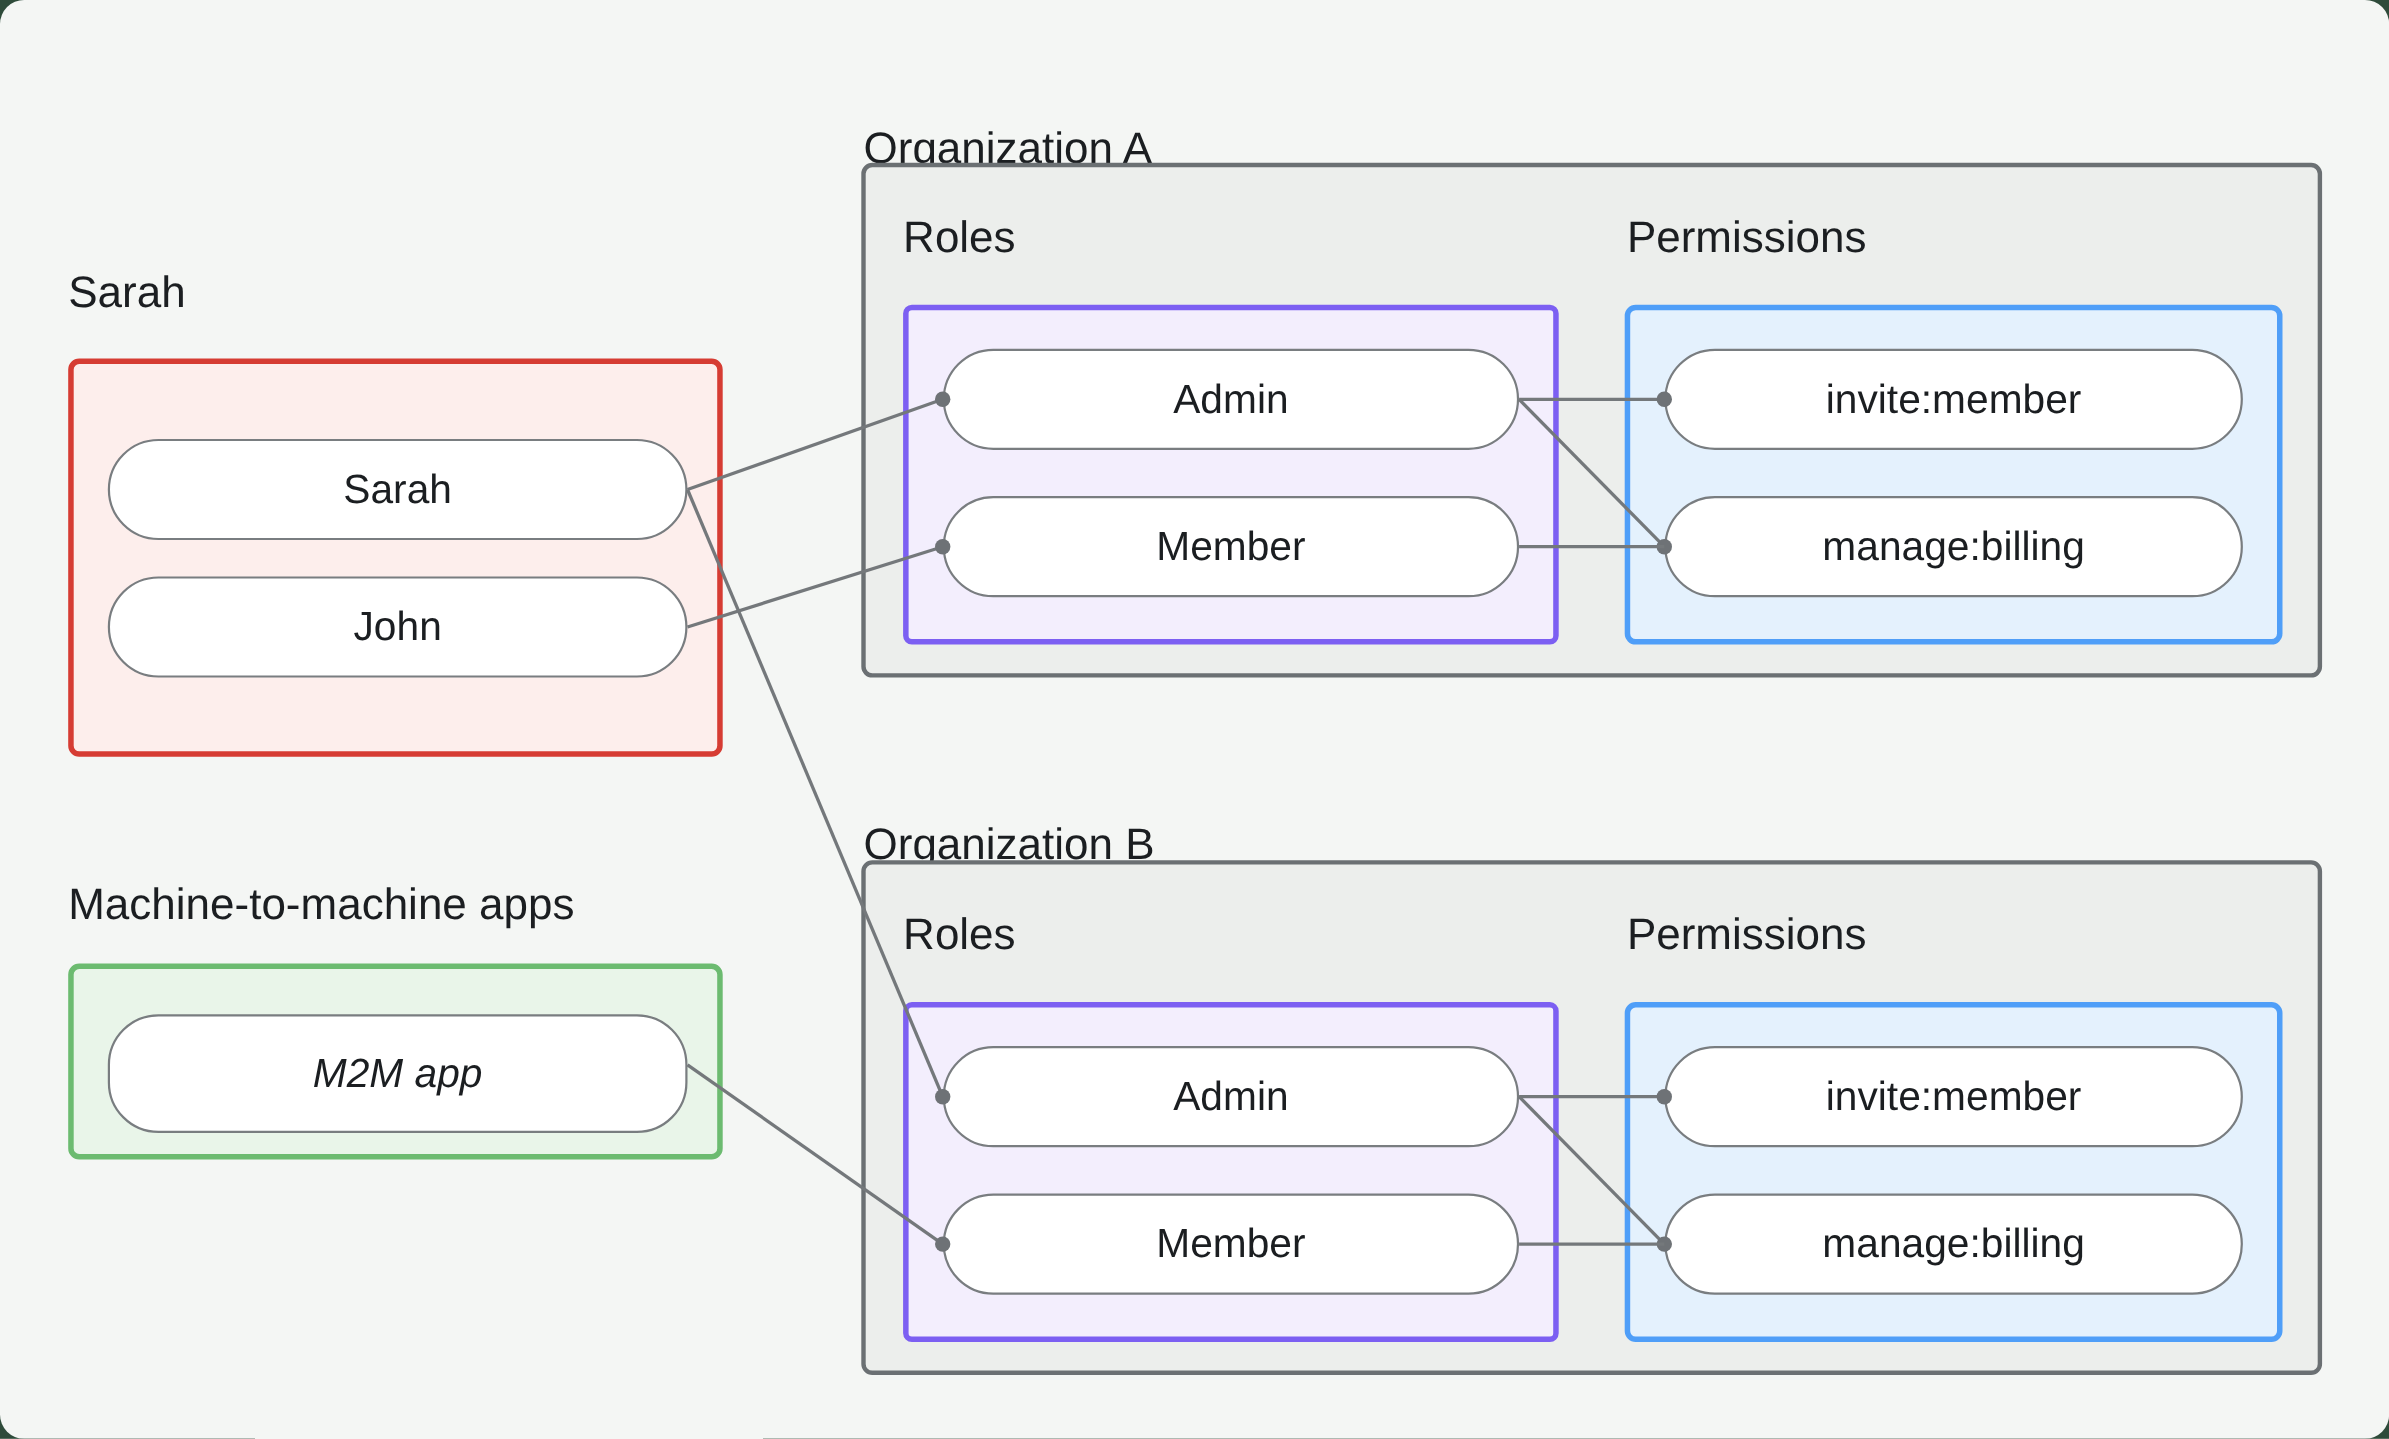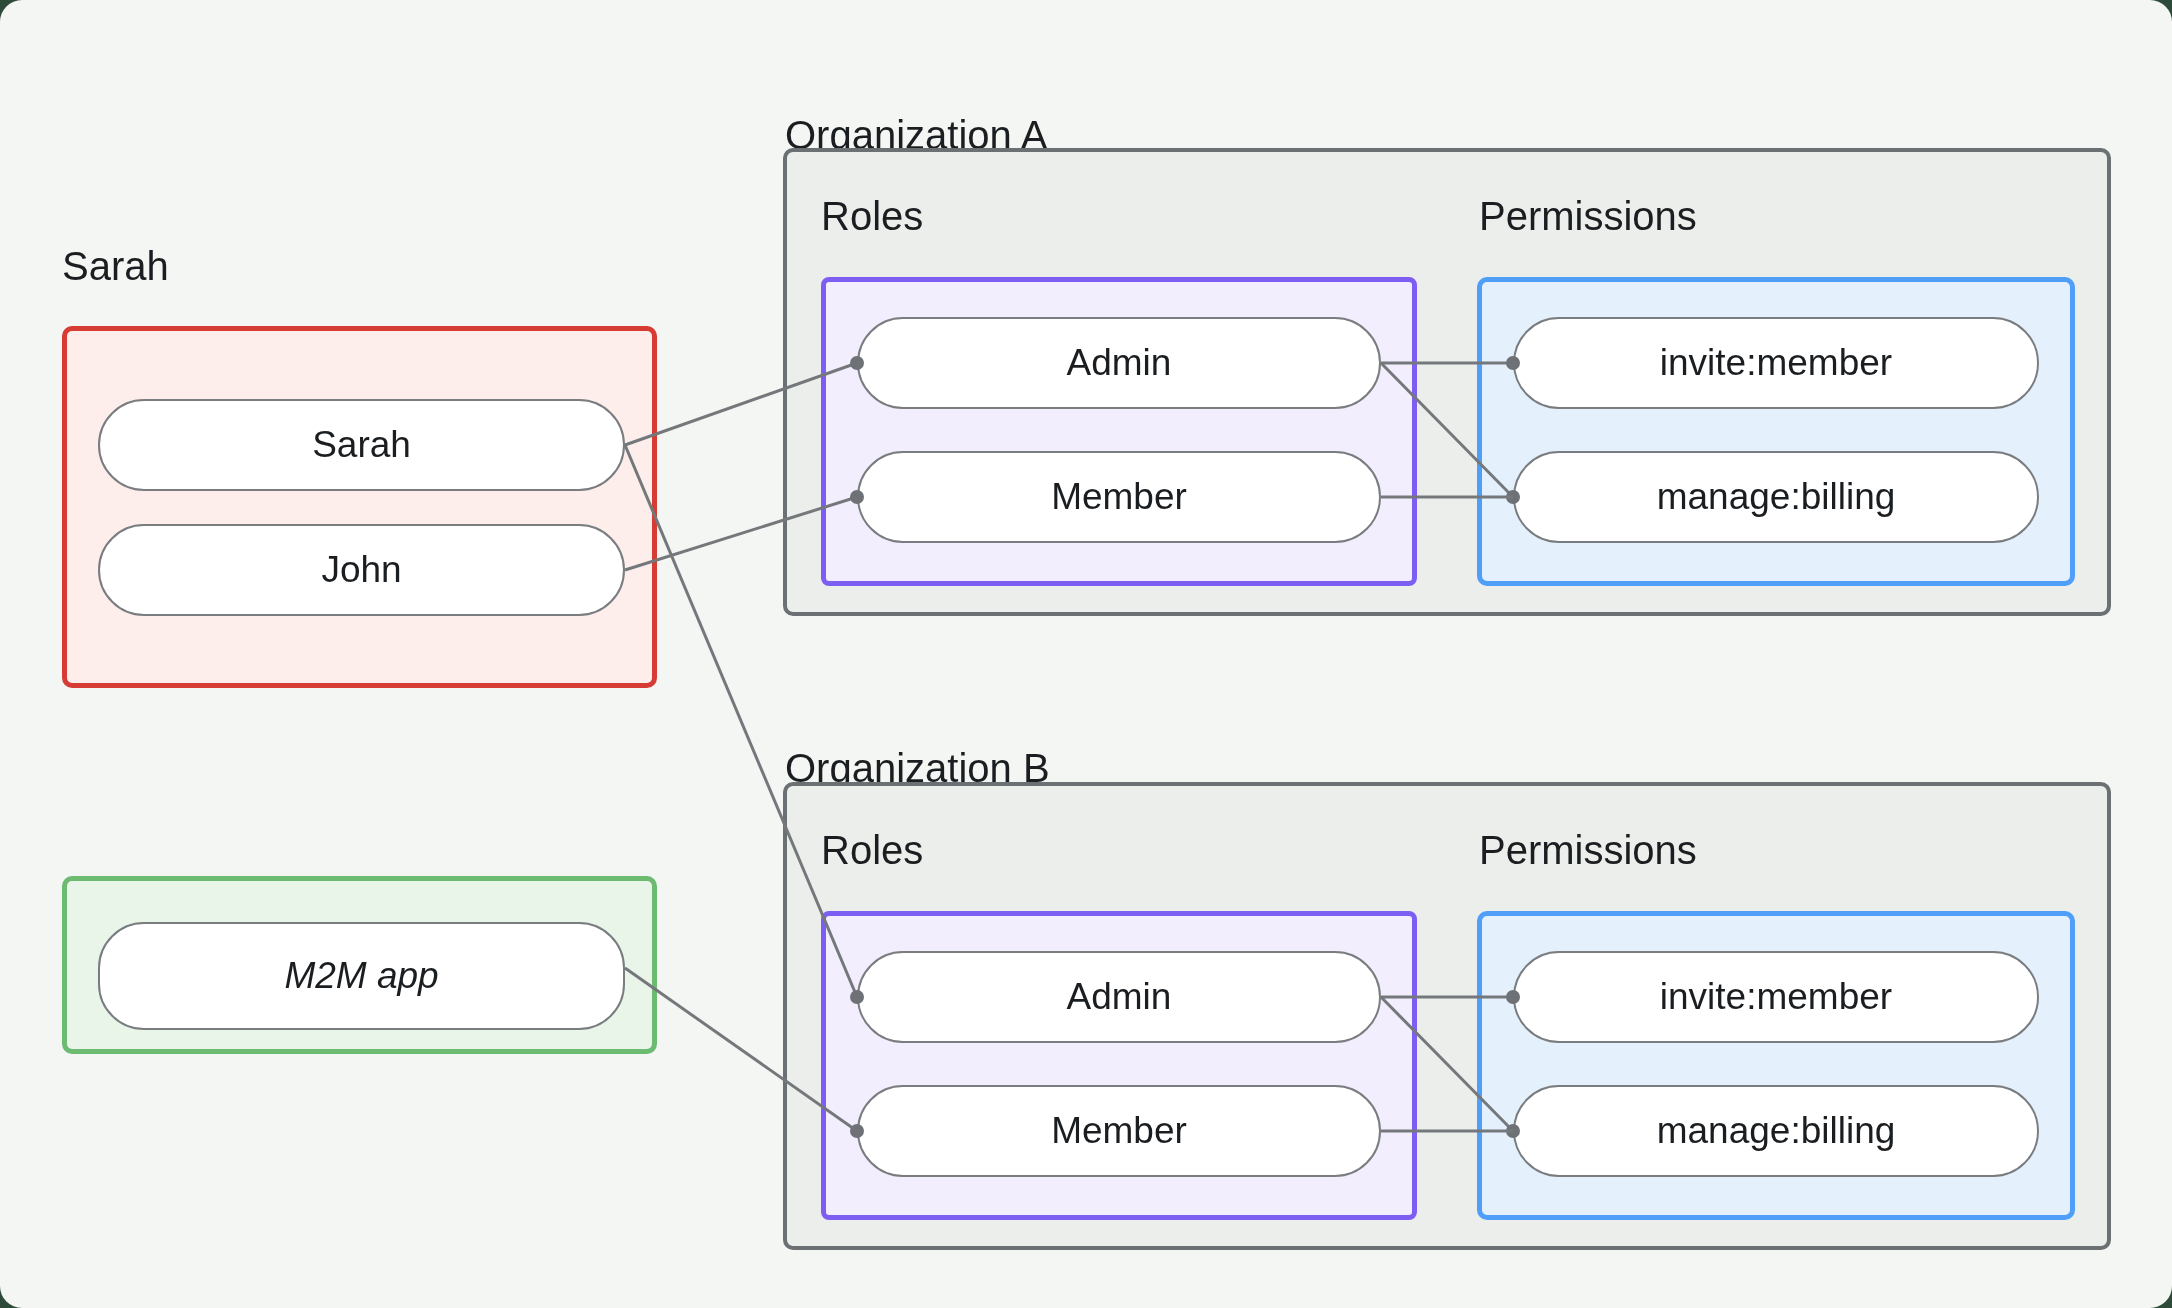--- a/index.html
+++ b/index.html
@@ -42,20 +42,21 @@
 </head>
 <body>
 
 <div id="card">
 
   <div class="section-label" style="left:62px;top:242px;">Sarah</div>
   <div class="box users-box" style="left:62px;top:326px;width:595px;height:362px;"></div>
   <div class="pill" id="user-john" style="left:98px;top:524px;width:527px;height:92px;">John</div>
   <div class="pill" id="user-sarah" style="left:98px;top:399px;width:527px;height:92px;">Sarah</div>
 
+  <div class="section-label" style="left:62px;top:798px;">Machine-to-machine apps</div>
   <div class="box m2m-box" style="left:62px;top:876px;width:595px;height:178px;"></div>
   <div class="pill" id="app-m2m" style="left:98px;top:922px;width:527px;height:108px;font-style:italic;">M2M app</div>
 
   <div class="section-label" style="left:785px;top:66px;margin-top:45px;">Organization A</div>
   <div class="box org-box" style="left:783px;top:148px;width:1328px;height:468px;"></div>
   <div class="section-label" style="left:821px;top:192px;">Roles</div>
   <div class="section-label" style="left:1479px;top:192px;">Permissions</div>
   <div class="box roles-box" style="left:821px;top:277px;width:596px;height:309px;"></div>
   <div class="pill" id="org-a-role-admin" style="left:857px;top:317px;width:524px;height:92px;">Admin</div>
   <div class="pill" id="org-a-role-member" style="left:857px;top:451px;width:524px;height:92px;">Member</div>

